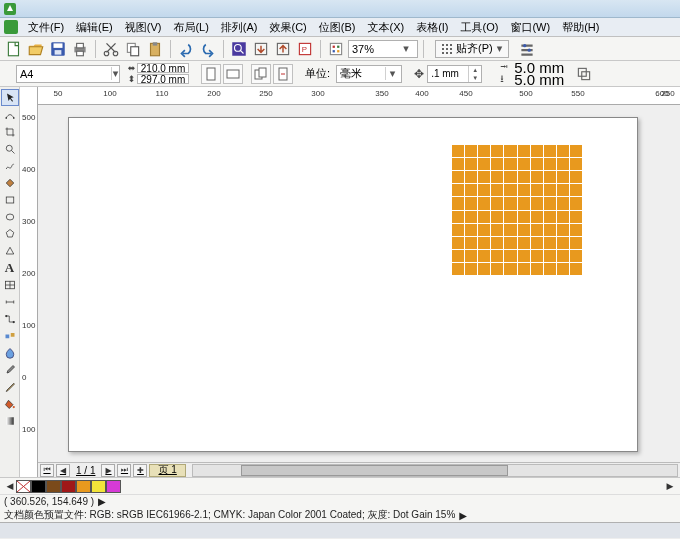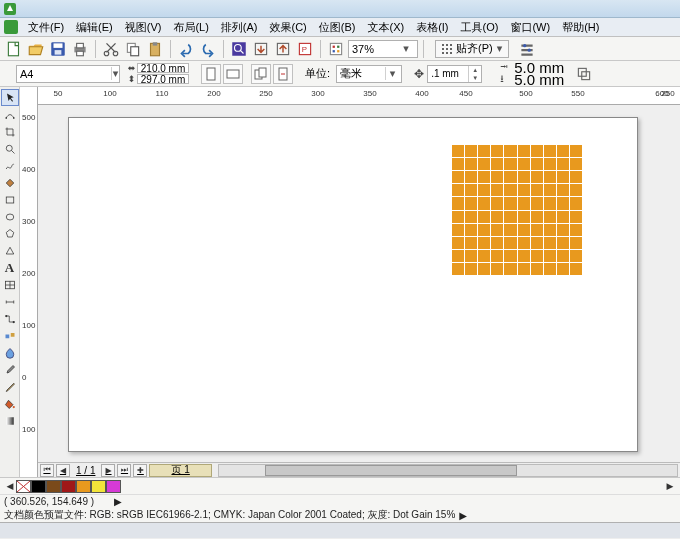--- a/index.html
+++ b/index.html
@@ -51,27 +51,27 @@
   .hruler{height:18px;background:#fff;border-bottom:1px solid #aaa;position:relative;font-size:8px;color:#333;margin-left:0;}
   .hruler .tick,.vruler .tick{position:absolute;}
   .hruler .tick{top:2px;transform:translateX(-50%);}
   .vruler .tick{left:2px;transform:translateY(-50%);}
   .canvas{flex:1;position:relative;background:#efefef;overflow:hidden;}
   .page{position:absolute;left:30px;top:12px;width:570px;height:335px;background:#fff;border:1px solid #888;box-shadow:2px 2px 4px rgba(0,0,0,0.25);}
   .orangegrid{position:absolute;left:414px;top:40px;width:130px;height:130px;display:grid;grid-template-columns:repeat(10,1fr);grid-template-rows:repeat(10,1fr);gap:1px;background:#fff;}
   .orangegrid div{background:#e8991e;}
   .hscroll{height:15px;background:#eee;border-top:1px solid #bbb;display:flex;align-items:center;padding:0 2px;gap:2px;font-size:10px;}
   .hscroll .sbtn{width:14px;height:13px;border:1px solid #aaa;background:#f4f4f4;display:flex;align-items:center;justify-content:center;font-size:8px;color:#333;}
-  .hscroll .pagelbl{background:#e8e0b8;border:1px solid #b0a878;padding:0 21px;height:13px;display:flex;align-items:center;}
+  .hscroll .pagelbl{background:#e8e0b8;border:1px solid #b0a878;padding:0 8px;height:13px;display:flex;align-items:center;}
   .hscroll .trk{flex:1;height:13px;background:#e4e4e4;border:1px solid #bbb;margin-left:4px;position:relative;}
   .hscroll .thumb{position:absolute;left:10%;top:0;bottom:0;width:55%;background:#c8c8c8;border:1px solid #999;}
   .palette{height:17px;background:#f5f5f3;display:flex;align-items:center;padding:0 4px;gap:0;border-top:1px solid #c8c8c8;}
   .palette .navb{width:12px;height:14px;display:flex;align-items:center;justify-content:center;font-size:9px;color:#333;cursor:default;}
   .swatch{width:15px;height:13px;border:1px solid #555;}
-  .status1{height:14px;background:#f5f5f3;font-size:10px;padding:0 4px;display:flex;align-items:center;color:#222;border-top:1px solid #ddd;gap:16px;}
+  .status1{height:14px;background:#f5f5f3;font-size:10px;padding:0 4px;display:flex;align-items:center;color:#222;border-top:1px solid #ddd;}
   .status2{height:14px;background:#f5f5f3;font-size:10px;padding:0 4px;display:flex;align-items:center;color:#222;}
   .bottombar{height:16px;background:#e0e4ea;border-top:1px solid #b0b0b0;}
 </style>
 </head>
 <body>
 
 <div class="titlebar">
   <span class="icon"></span>
 </div>
 
@@ -421,21 +421,21 @@
 
   <div class="canvaswrap">
 
     <div class="hruler">
       <span class="tick" style="left:20px">50</span>
       <span class="tick" style="left:72px">100</span>
       <span class="tick" style="left:124px">110</span>
       <span class="tick" style="left:176px">200</span>
       <span class="tick" style="left:228px">250</span>
       <span class="tick" style="left:280px">300</span>
-      <span class="tick" style="left:332px">350</span>
+      <span class="tick" style="left:344px">350</span>
       <span class="tick" style="left:384px">400</span>
       <span class="tick" style="left:428px">450</span>
       <span class="tick" style="left:488px">500</span>
       <span class="tick" style="left:540px">550</span>
       <span class="tick" style="left:624px">600</span>
       <span class="tick" style="left:630px">250</span>
     </div>
 
     <div class="canvas">
       <div class="page"></div>

